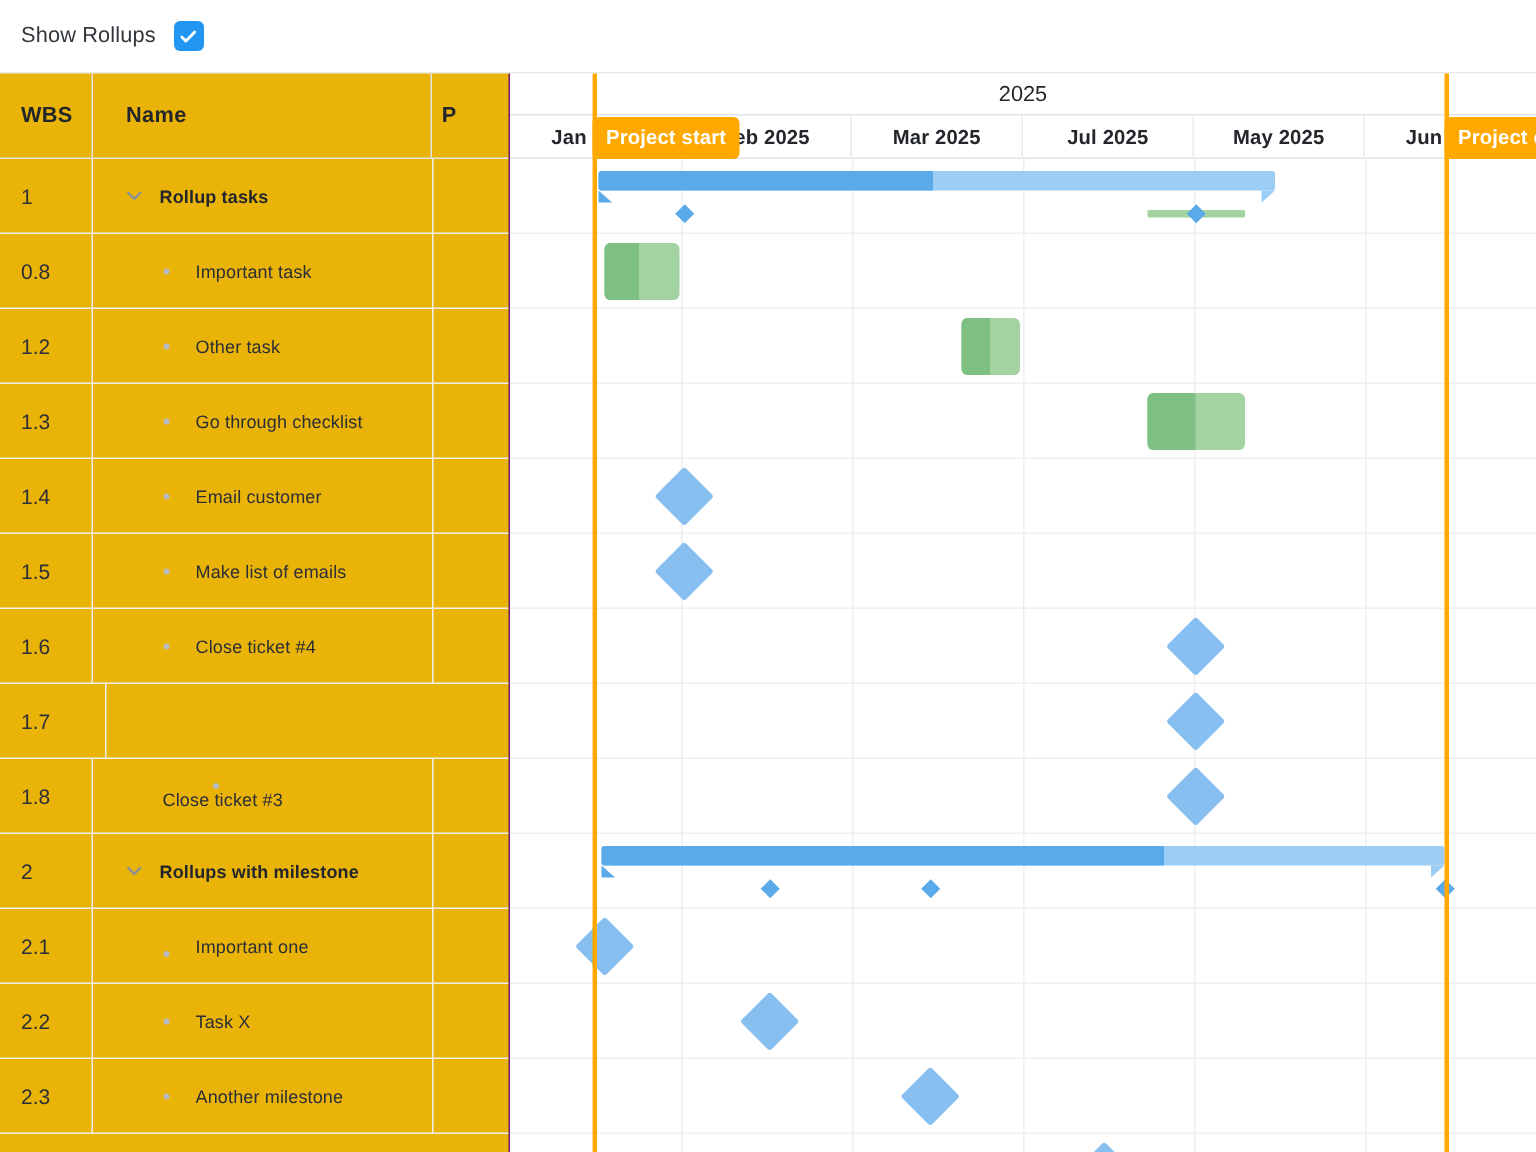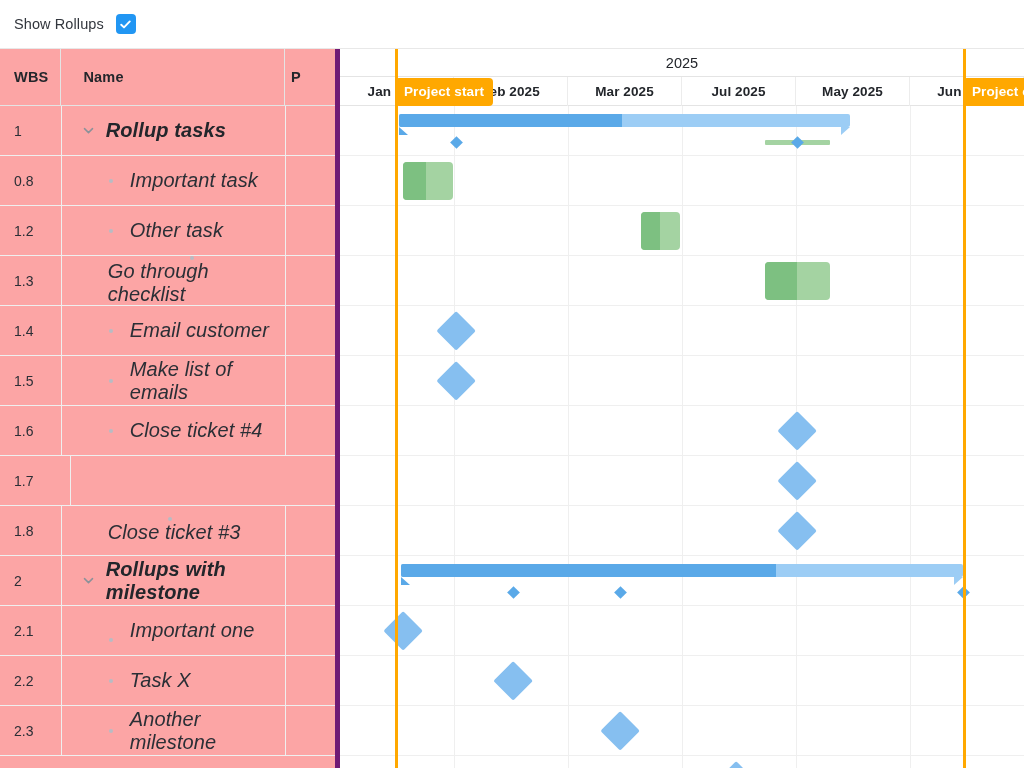--- a/index.html
+++ b/index.html
@@ -36,22 +36,22 @@
   .board {
     position: absolute; left: 0; top: 48px;
     width: 1024px; height: 720px;
     border-top: 1px solid #e8e8e8;
   }
 
   
   .table-pane {
     position: absolute; left: 0; top: 0;
     width: 340px; height: 720px;
-    background: #fca5a5;
-    border-right: 5px solid #701a75;
+    background: #eab308;
+    border-right: 1px solid #701a75;
     overflow: hidden;
     z-index: 3;
   }
   .table-header {
     position: relative;
     height: 57px;
     border-bottom: 1px solid #e4e4e4;
     display: flex; align-items: center;
   }
   .th {
@@ -88,21 +88,21 @@
     cursor: pointer; flex: none;
   }
   .bullet {
     width: 22px; display: flex; align-items: center; justify-content: center;
     flex: none;
   }
   .bullet i {
     display: block; width: 4px; height: 4px; border-radius: 50%;
     background: #b7bcc4;
   }
-  .nm { font-size: 20px; color: #2b2f36; padding-left: 8px; letter-spacing: .1px; font-style: italic; }
+  .nm { font-size: 12px; color: #2b2f36; padding-left: 8px; letter-spacing: .1px; }
   .nm.summary { font-weight: bold; color: #23262b; padding-left: 6px; }
   .indent { padding-left: 22px; }
 
   
   .tl-pane {
     position: absolute; left: 340px; top: 0;
     width: 684px; height: 720px;
     background: #fff; overflow: hidden;
   }
   .tl-header { position: relative; height: 57px; }
@@ -247,21 +247,21 @@
                   <i></i>
                 </span>
                 <span class="nm">Other task</span>
               </span>
             </div>
             <div class="td-third"></div>
           </div>
           <div class="trow">
             <div class="td-wbs">1.3</div>
             <div class="td-name">
-              <span class="indent" style="display: flex; align-items: center; flex-direction: column;">
+              <span class="indent" style="display: flex; align-items: center;">
                 <span class="bullet">
                   <i></i>
                 </span>
                 <span class="nm">Go through checklist</span>
               </span>
             </div>
             <div class="td-third"></div>
           </div>
           <div class="trow">
             <div class="td-wbs">1.4</div>

